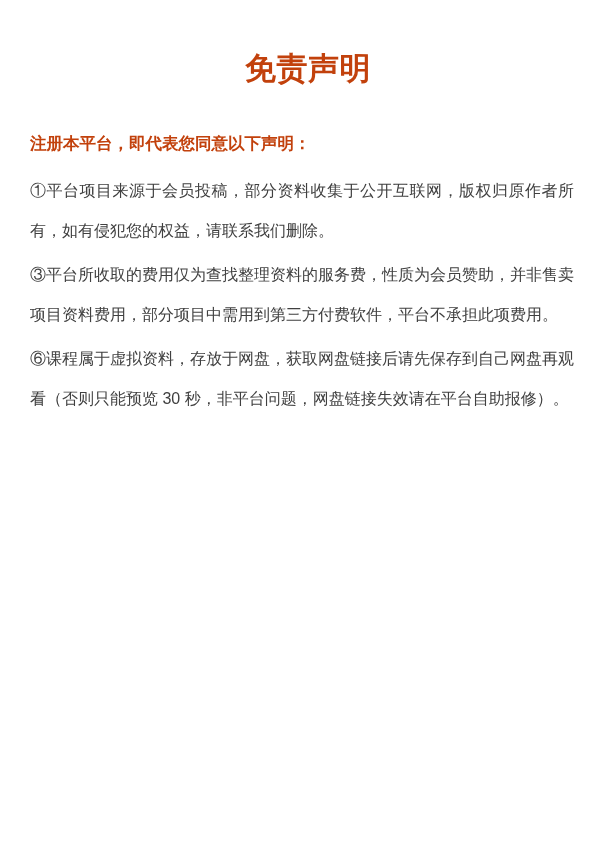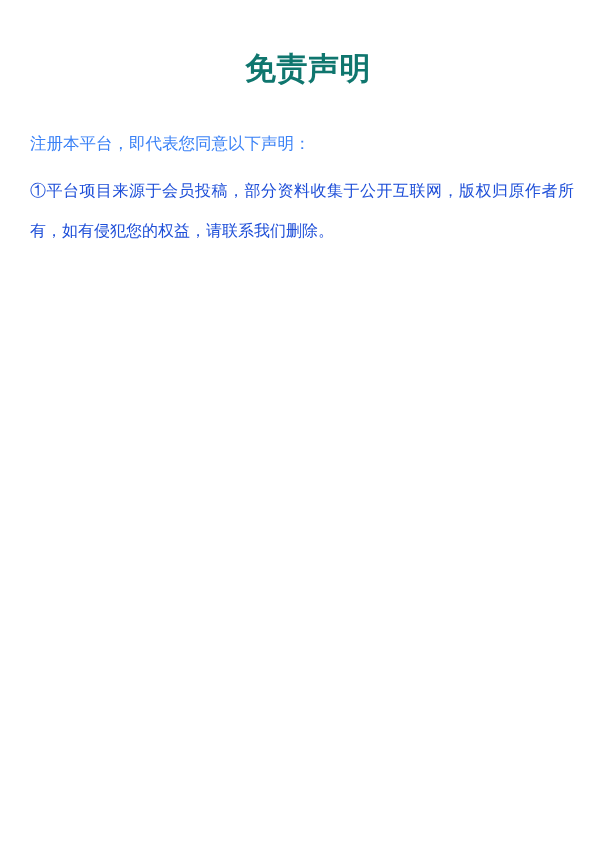--- a/index.html
+++ b/index.html
@@ -19,51 +19,53 @@
     height: 856px;
     padding: 0 29px 0 30px;
     background: #ffffff;
   }
   .doc-title {
     margin: 52px 0 0 0;
     font-size: 31px;
     line-height: 34px;
     font-weight: bold;
     text-align: center;
-    color: #0f766e;
+    color: #c2410c;
     letter-spacing: 0.5px;
   }
   .intro {
     margin: 46px 0 0 0;
     font-size: 16.5px;
     line-height: 22px;
-    font-weight: normal;
-    color: #3b82f6;
+    font-weight: bold;
+    color: #c2410c;
   }
   .paragraphs {
     margin-top: 17px;
   }
   .para {
     margin: 0 12px 4px 0;
     font-size: 16px;
     line-height: 40px;
-    color: #1d4ed8;
+    color: #404040;
     text-align: justify;
     text-justify: inter-ideograph;
   }
   .para:last-child {
     margin-bottom: 0;
   }
 </style>
 </head>
 <body>
 
 <div class="page">
 
   <h1 class="doc-title">免责声明</h1>
 
   <p class="intro">注册本平台，即代表您同意以下声明：</p>
 
   <div class="paragraphs">
     <p class="para">①平台项目来源于会员投稿，部分资料收集于公开互联网，版权归原作者所有，如有侵犯您的权益，请联系我们删除。</p>
+    <p class="para">③平台所收取的费用仅为查找整理资料的服务费，性质为会员赞助，并非售卖项目资料费用，部分项目中需用到第三方付费软件，平台不承担此项费用。</p>
+    <p class="para">⑥课程属于虚拟资料，存放于网盘，获取网盘链接后请先保存到自己网盘再观看（否则只能预览 30 秒，非平台问题，网盘链接失效请在平台自助报修）。</p>
   </div>
 
 </div>
 
 </body></html>

